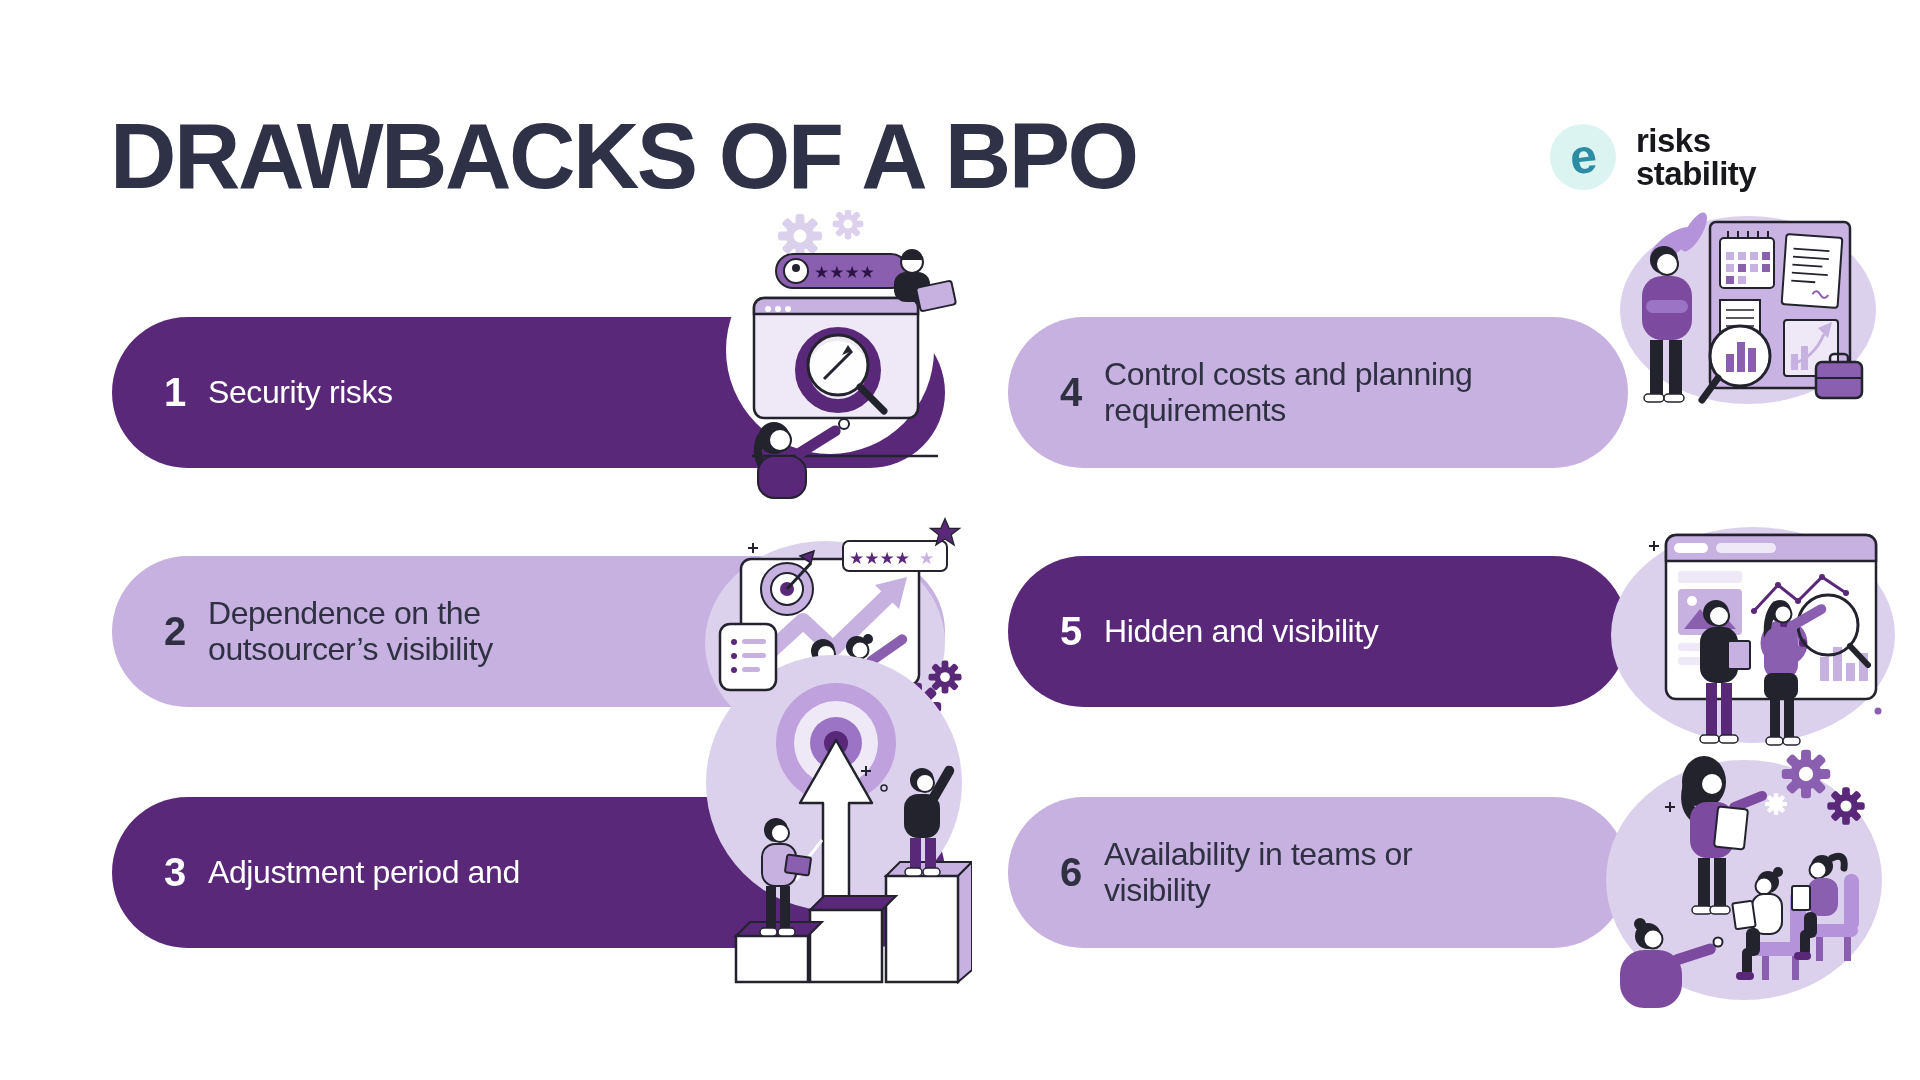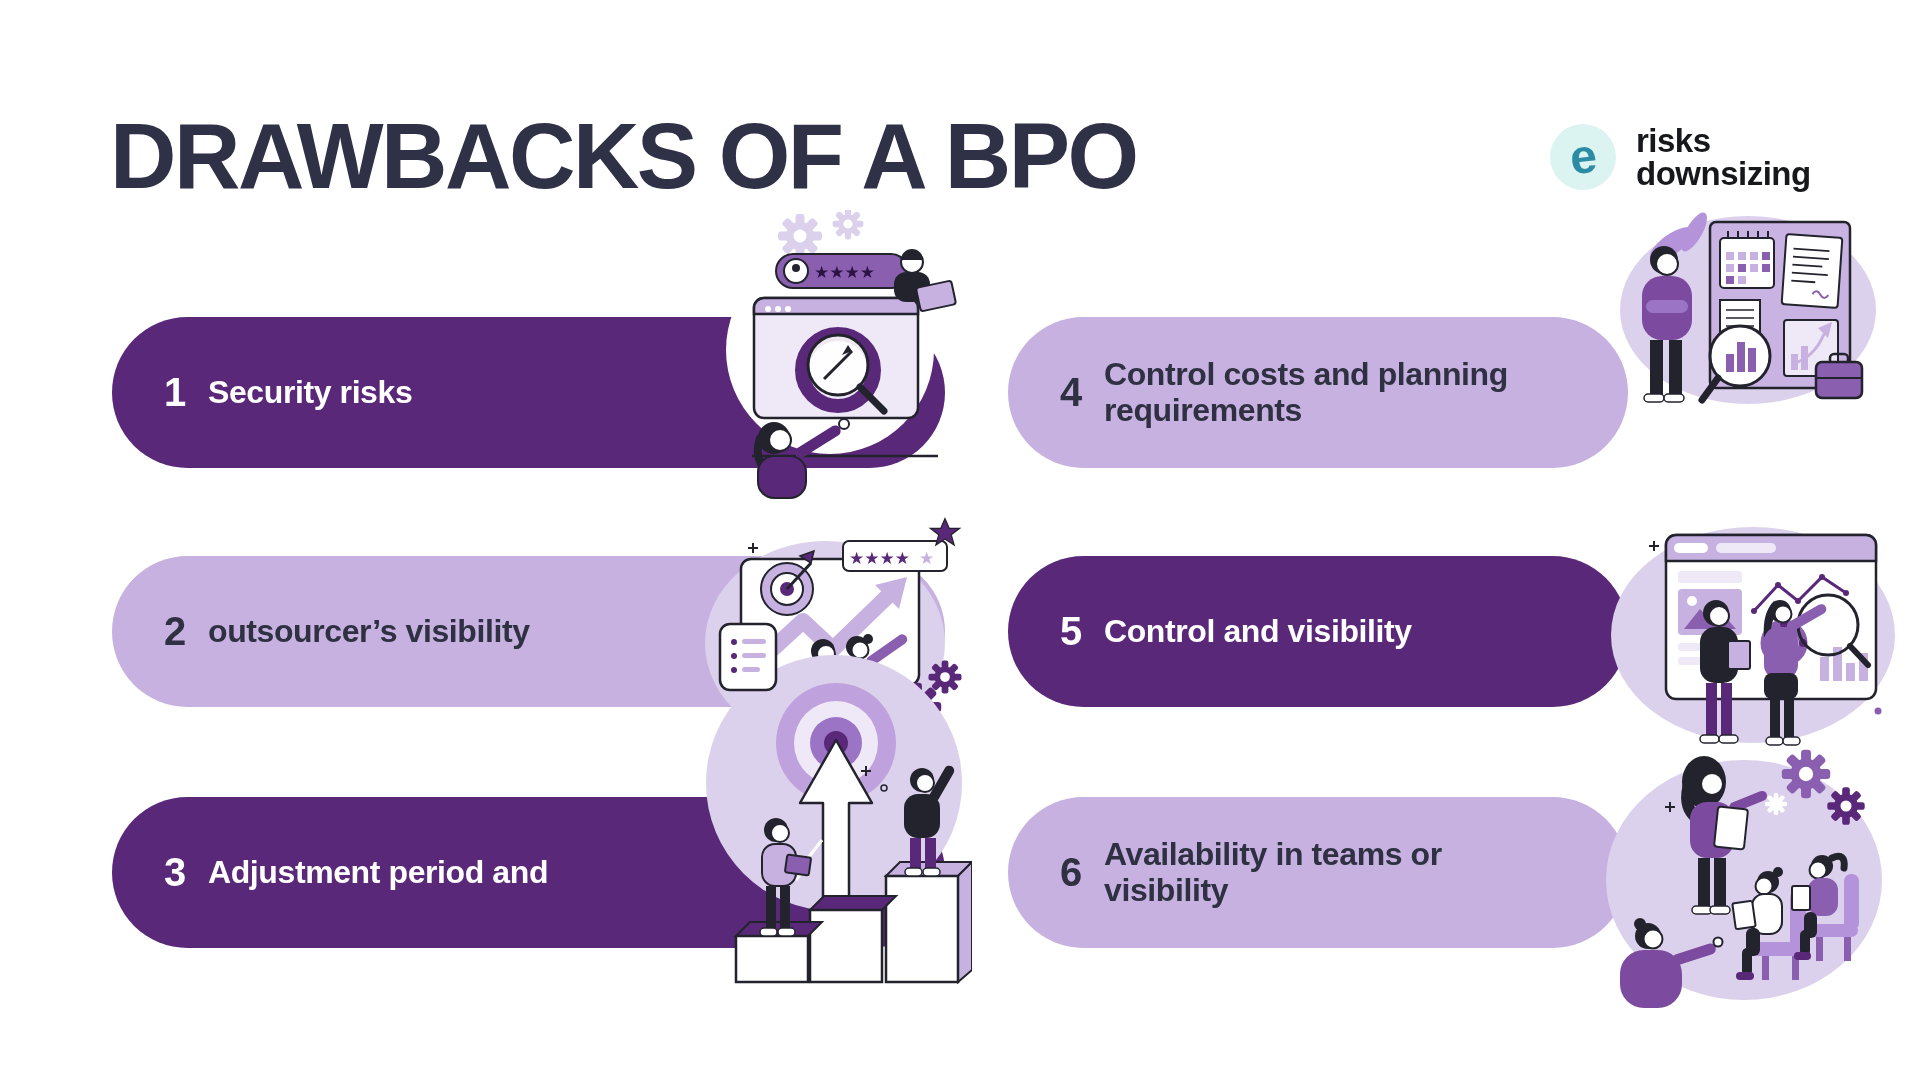--- a/index.html
+++ b/index.html
@@ -13,21 +13,21 @@
   .logo-e{color:#2B8CA4;font-size:48px;font-weight:700;transform:rotate(-6deg);line-height:1;}
   .logo-text span{display:block;font-size:33px;line-height:33px;font-weight:700;color:#17181C;
                   letter-spacing:-0.5px;}
   .pill{position:absolute;height:151px;border-radius:78px;display:flex;align-items:center;
         padding-left:46px;gap:16px;box-sizing:border-box;z-index:1;}
   .dark{background:#5A2879;color:#FFFFFF;}
   .light{background:#C6B1E1;color:#2F3142;}
   .r1{top:317px;} .r2{top:556px;} .r3{top:797px;}
   .colL{left:112px;width:833px;} .colR{left:1008px;width:620px;}
   .num{font-size:40px;font-weight:700;min-width:34px;text-align:center;}
-  .label{font-size:32px;font-weight:700;letter-spacing:-0.4px;line-height:1.1;}
+  .label{font-size:32px;font-weight:400;letter-spacing:-0.4px;line-height:1.1;}
   .label span{display:block;}
   .illus{position:absolute;z-index:2;}
   #il1{left:688px;top:210px;} #il2{left:695px;top:515px;} #il3{left:696px;top:618px;}
   #il4{left:1598px;top:208px;} #il5{left:1588px;top:515px;} #il6{left:1592px;top:740px;}
   svg{display:block;}
 </style>
 </head>
 <body>
 
 <svg width="0" height="0" style="position:absolute" aria-hidden="true">
@@ -51,35 +51,36 @@
 <div class="canvas">
 
   <h1 class="title">DRAWBACKS OF A BPO</h1>
 
   <div class="logo">
     <div class="logo-mark">
       <span class="logo-e">e</span>
     </div>
     <div class="logo-text">
       <span>risks</span>
-      <span>downsizing</span>
+      <span>stability</span>
     </div>
   </div>
 
   <div class="pill dark r1 colL">
     <span class="num">1</span>
     <span class="label">
       <span>Security risks</span>
       <span></span>
     </span>
   </div>
 
   <div class="pill light r2 colL">
     <span class="num">2</span>
     <span class="label">
+      <span>Dependence on the</span>
       <span>outsourcer’s visibility</span>
     </span>
   </div>
 
   <div class="pill dark r3 colL">
     <span class="num">3</span>
     <span class="label">
       <span>Adjustment period and</span>
     </span>
   </div>
@@ -88,21 +89,21 @@
     <span class="num">4</span>
     <span class="label">
       <span>Control costs and planning</span>
       <span>requirements</span>
     </span>
   </div>
 
   <div class="pill dark r2 colR">
     <span class="num">5</span>
     <span class="label">
-      <span>Control and visibility</span>
+      <span>Hidden and visibility</span>
       <span></span>
     </span>
   </div>
 
   <div class="pill light r3 colR">
     <span class="num">6</span>
     <span class="label">
       <span>Availability in teams or</span>
       <span>visibility</span>
     </span>

